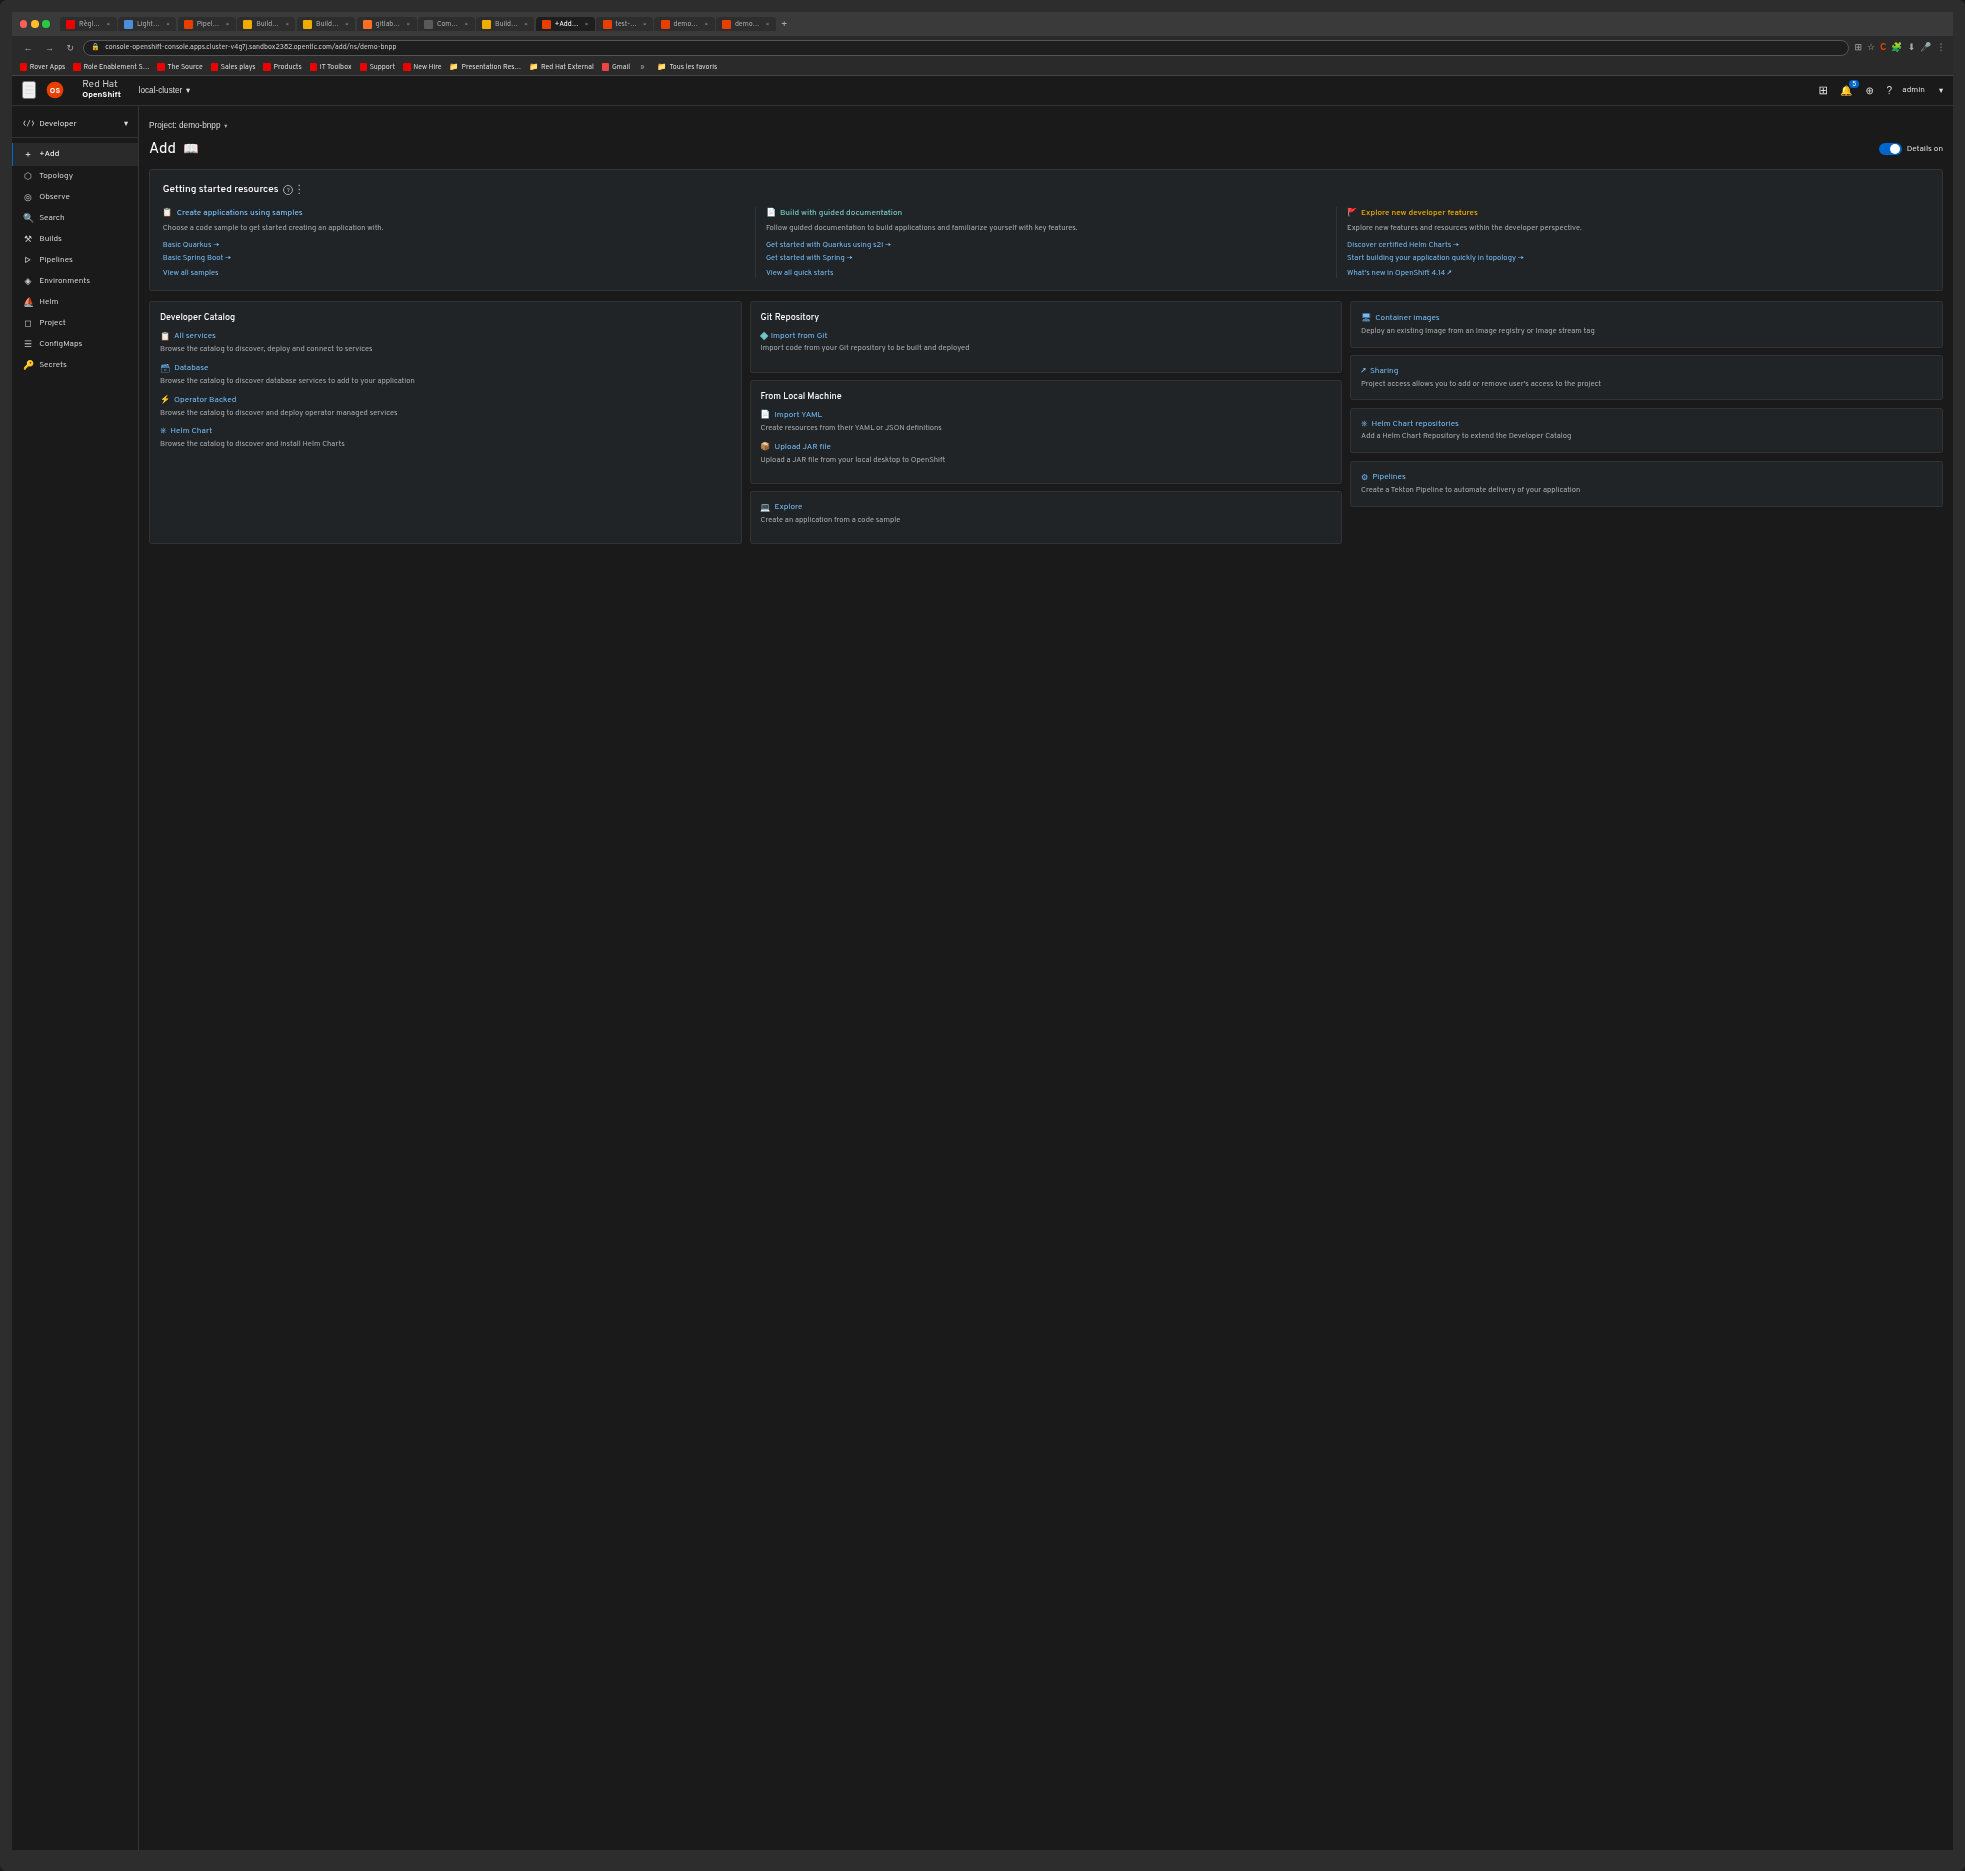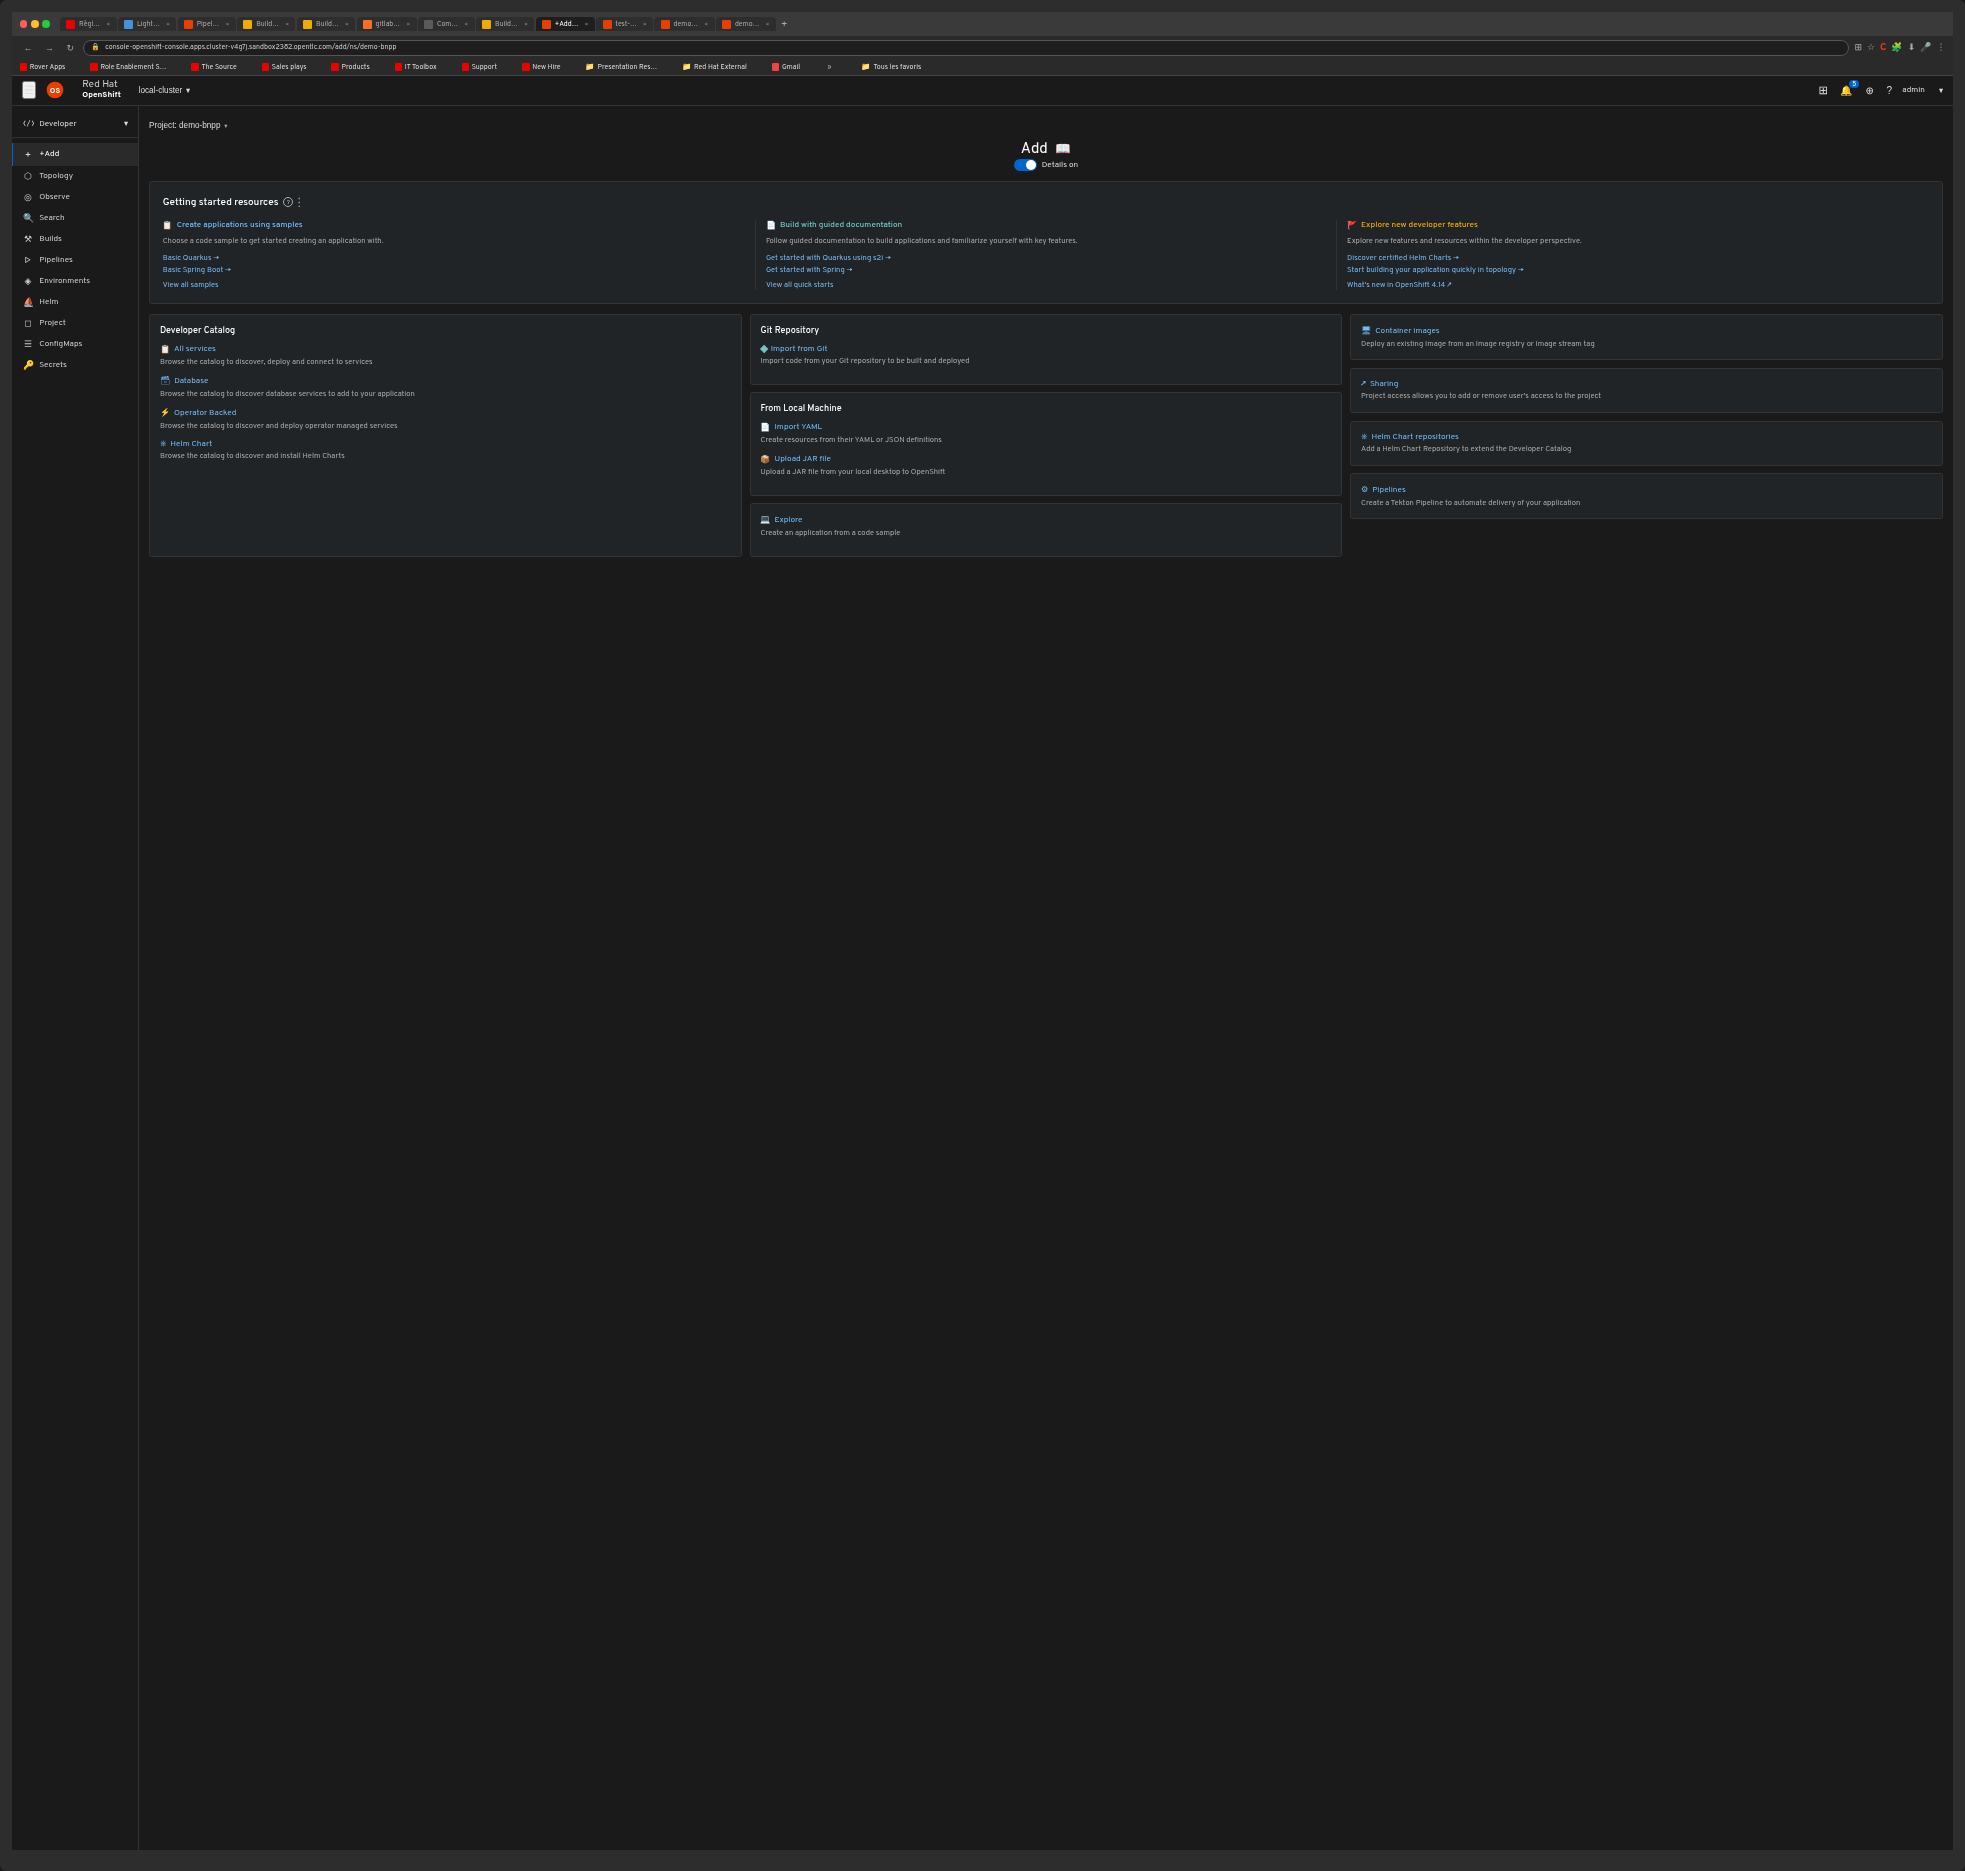--- a/index.html
+++ b/index.html
@@ -22,21 +22,21 @@
     .tab-add { color: #aaa; font-size: 10px; cursor: pointer; padding: 0 3.8px; }
 
     .browser-toolbar { background: #2a2a2a; padding: 3.8px 7.6px; display: flex; align-items: center; gap: 5px; }
     .nav-btn { color: #aaa; font-size: 9px; cursor: pointer; padding: 1.3px 3.8px; background: none; border: none; }
     .address-bar { flex: 1; background: #1e1e1e; border: 0.6px solid #555; border-radius: 12.7px; padding: 2.5px 7.6px; font-size: 7.6px; color: #e0e0e0; display: flex; align-items: center; gap: 5px; }
     .address-text { color: #ccc; font-size: 7px; }
     .toolbar-icons { display: flex; gap: 5px; align-items: center; }
     .toolbar-icon { color: #aaa; font-size: 9px; cursor: pointer; }
 
     
-    .bookmarks-bar { background: #2a2a2a; padding: 2.5px 7.6px; display: flex; align-items: center; gap: 25px; border-bottom: 0.6px solid #444; overflow: hidden; }
+    .bookmarks-bar { background: #2a2a2a; padding: 2.5px 7.6px; display: flex; align-items: center; gap: 8px; border-bottom: 0.6px solid #444; overflow: hidden; }
     .bookmark-item { display: flex; align-items: center; gap: 2.5px; font-size: 7px; color: #ddd; cursor: pointer; white-space: nowrap; }
     .bookmark-favicon { width: 7.6px; height: 7.6px; border-radius: 1.3px; }
     .bookmark-more { color: #aaa; font-size: 7.6px; cursor: pointer; margin-left: 2.5px; }
 
     
     .app-wrapper { display: flex; flex-direction: column; background: #1a1a1a; }
 
     
     .top-nav { background: #1a1a1a; border-bottom: 0.6px solid #333; padding: 0 10px; display: flex; align-items: center; height: 30px; }
     .hamburger { color: #ddd; font-size: 11.4px; cursor: pointer; margin-right: 10px; }
@@ -66,21 +66,21 @@
 
     
     .content-area { flex: 1; background: #1a1a1a; overflow-y: auto; padding: 10px; }
 
     
     .project-header { display: flex; align-items: center; gap: 5px; padding: 5px 0 10px 0; }
     .project-selector { display: flex; align-items: center; gap: 3.8px; background: none; border: none; color: #ddd; font-size: 8.2px; cursor: pointer; }
     .chevron { font-size: 6.3px; color: #aaa; }
 
     
-    .page-header { display: flex; align-items: center; justify-content: space-between; margin-bottom: 10px; flex-direction: column; }
+    .page-header { display: flex; align-items: center; justify-content: space-between; margin-bottom: 10px; }
     .page-title-area { display: flex; align-items: center; gap: 7.6px; }
     .page-title { font-size: 15px; font-weight: 400; color: #fff; }
     .page-icon { font-size: 12.7px; }
     .details-toggle { display: flex; align-items: center; gap: 5px; color: #ddd; font-size: 8.2px; }
     .toggle-switch { width: 23px; height: 12.7px; background: #06c; border-radius: 6.3px; position: relative; cursor: pointer; }
     .toggle-knob { width: 10px; height: 10px; background: #fff; border-radius: 50%; position: absolute; top: 1.3px; right: 1.3px; transition: right 0.2s; }
 
     
     .getting-started-card { background: #212427; border: 0.6px solid #333; border-radius: 2.5px; padding: 12.7px; margin-bottom: 10px; }
     .getting-started-header { display: flex; align-items: center; justify-content: flex-start; margin-bottom: 10px; }

